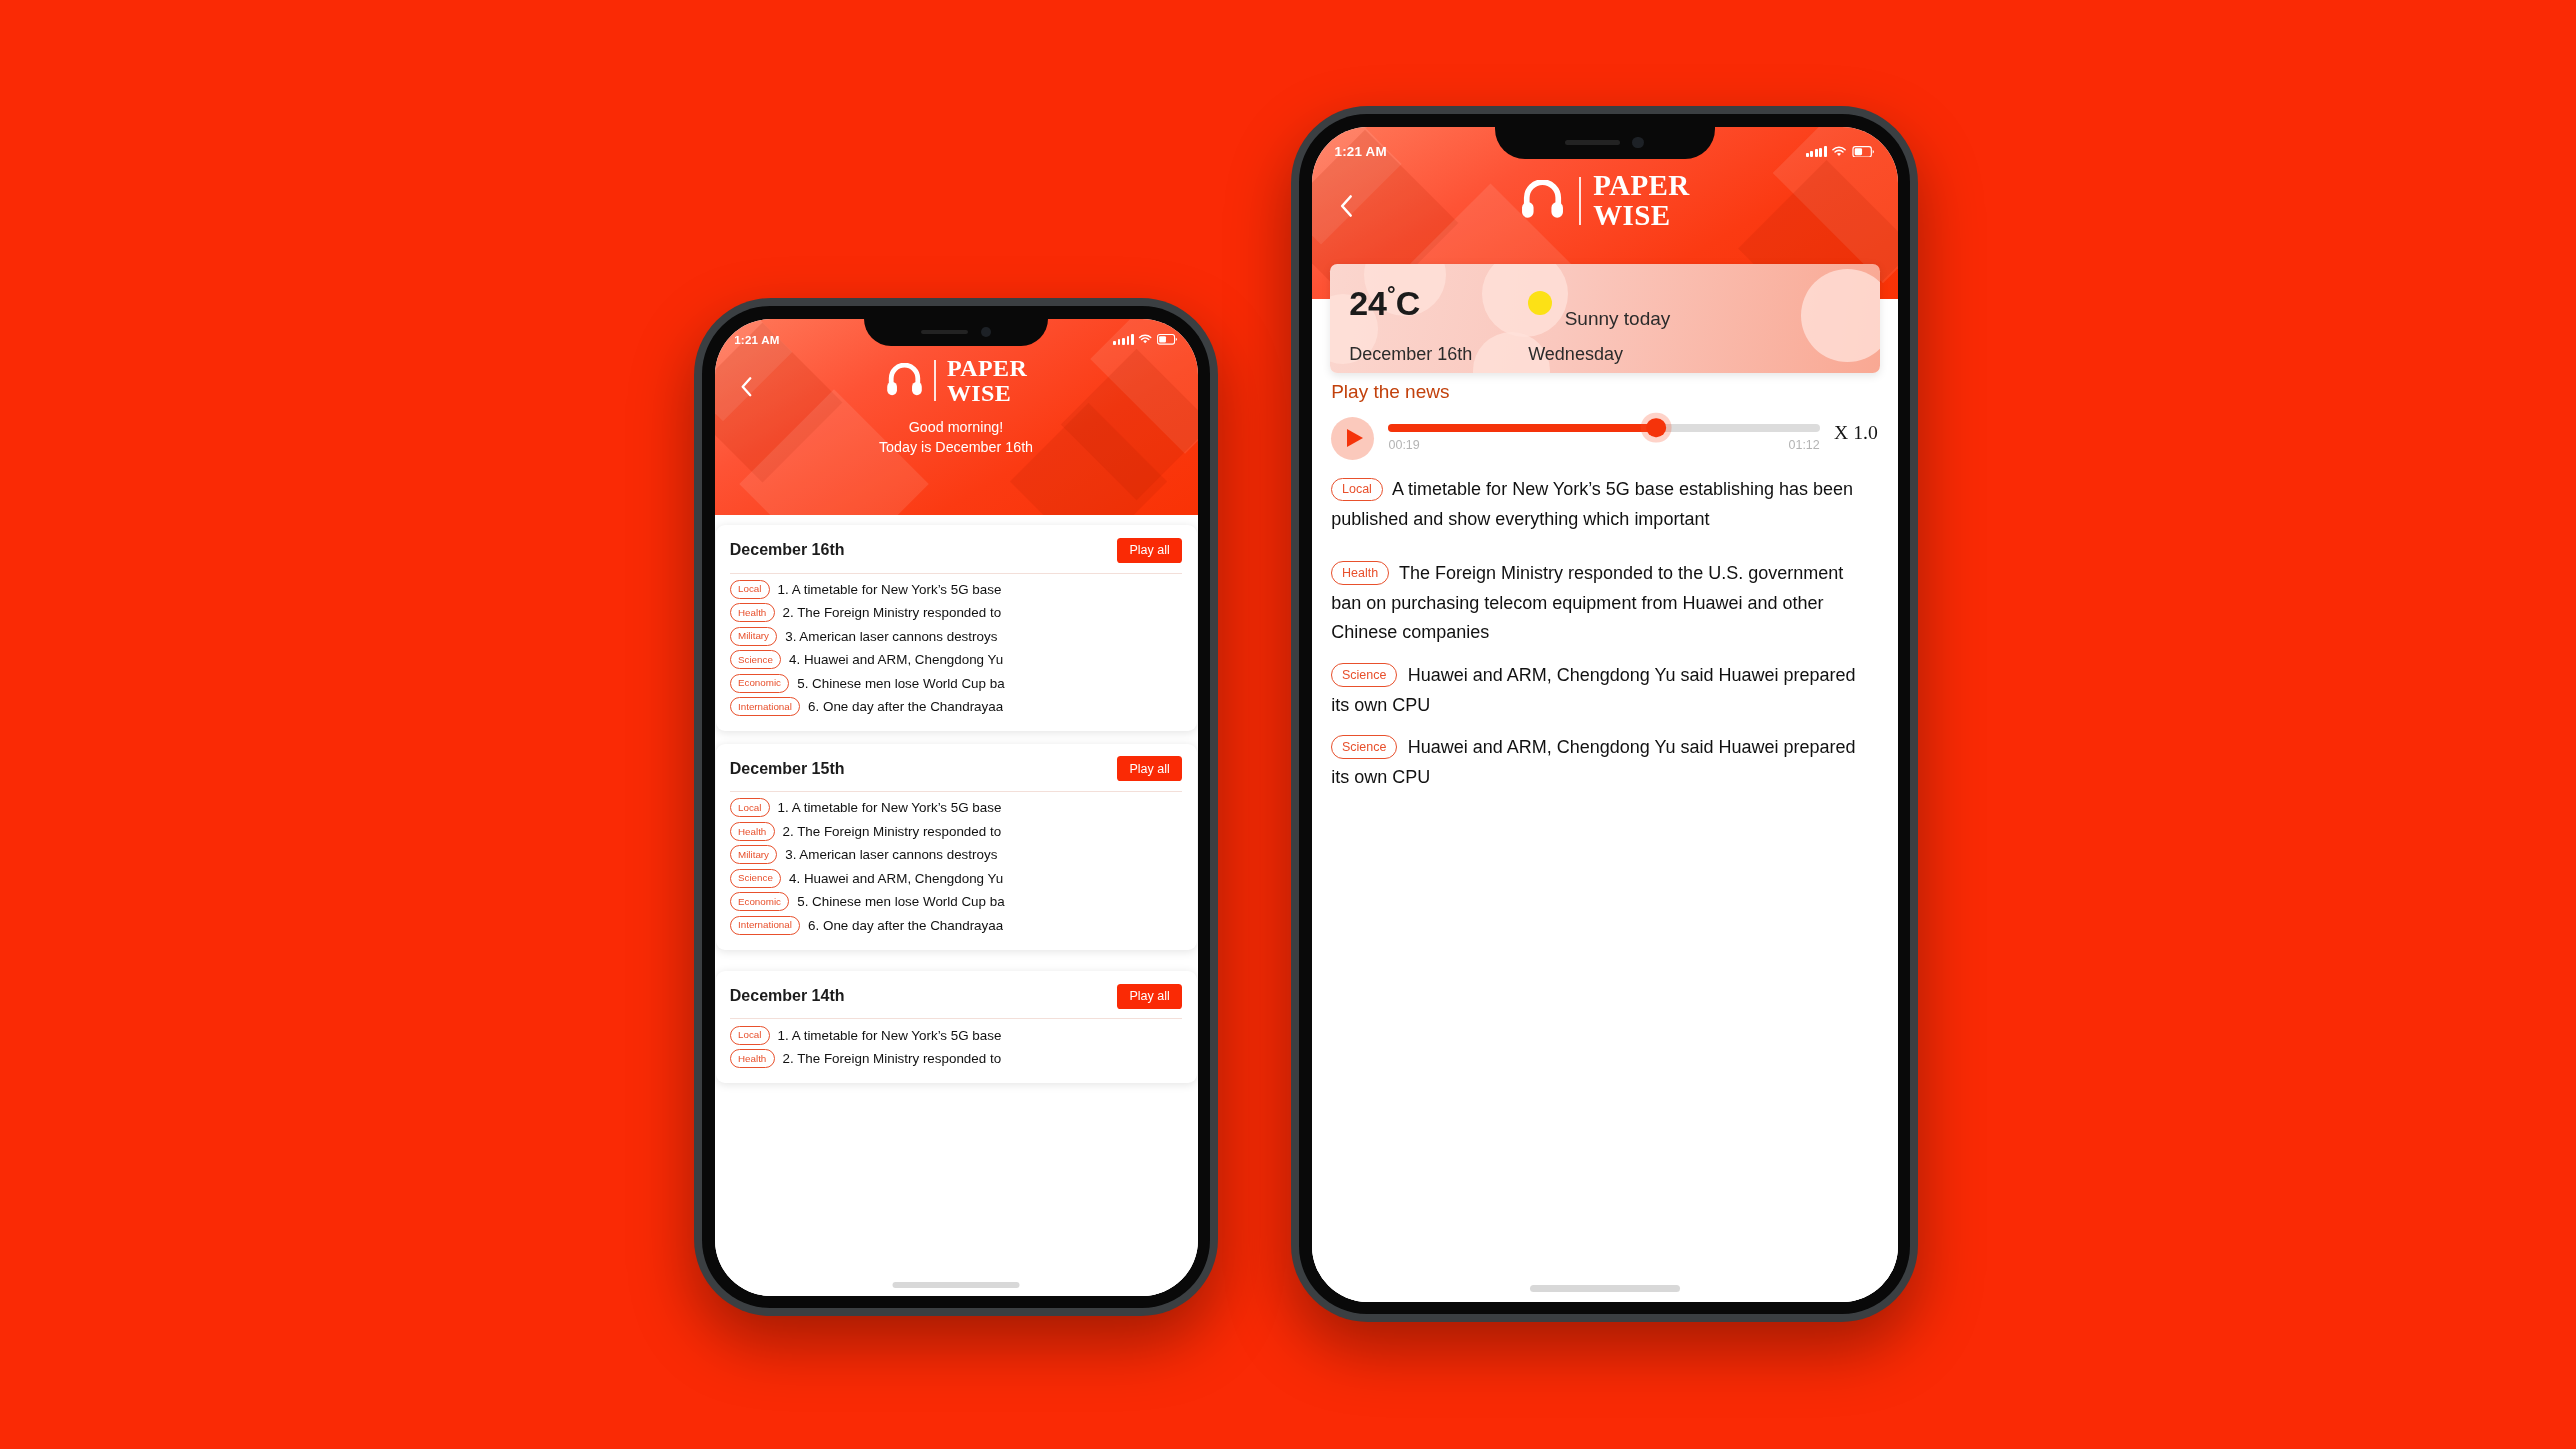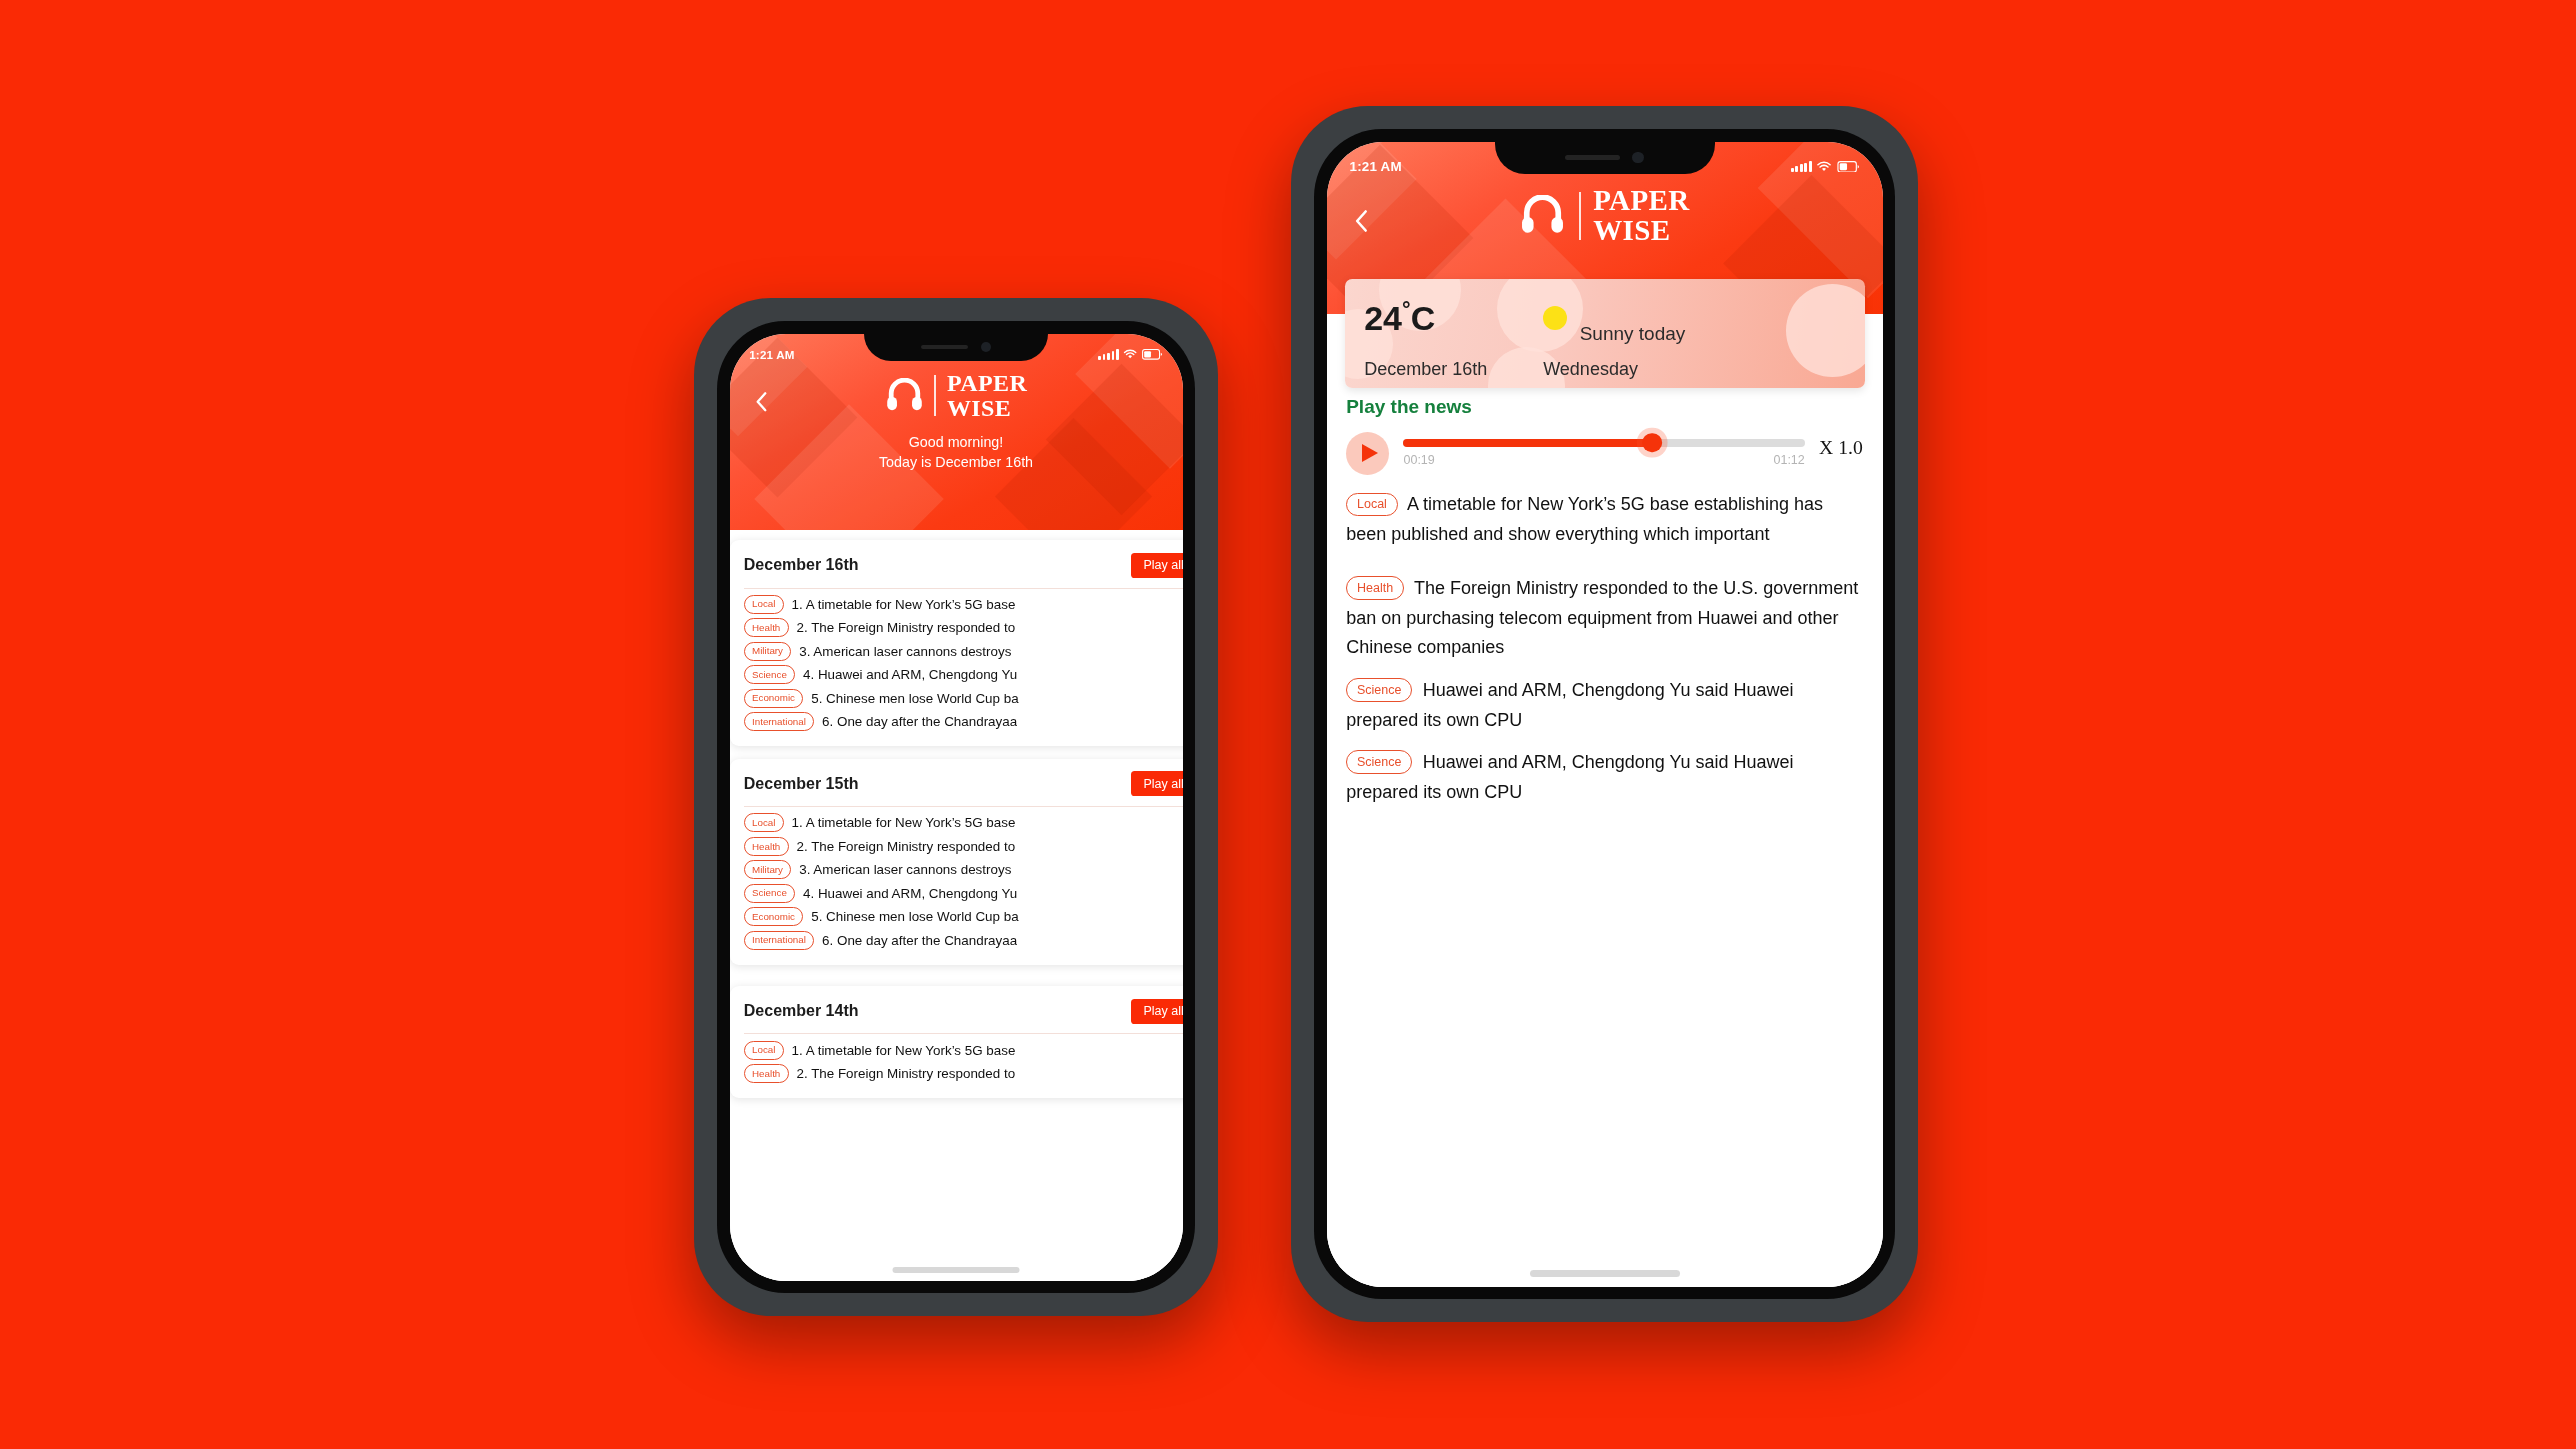--- a/index.html
+++ b/index.html
@@ -10,21 +10,21 @@
     font-family:"Liberation Sans", sans-serif;
   }
 
   body { background:#FA2A05; position:relative; }
 
   
   .phone {
     position:absolute;
     border-radius:77px;
     background:#3b3f42;
-    padding:23px;
+    padding:8px;
     box-shadow:0 27px 63px rgba(0,0,0,.35);
   }
   .phone-inner {
     width:100%; height:100%;
     background:#090909;
     border-radius:68px;
     padding:12.5px;
   }
   .screen {
     position:relative;
@@ -174,21 +174,21 @@
     position:relative; z-index:3;
     display:flex; align-items:flex-start;
     color:#1b1b1b; font-weight:700;
   }
   .w-deg { font-weight:700; }
   .w-sunny { position:relative; z-index:3; display:flex; align-items:center; }
   .sun-dot { background:#FCE116; border-radius:50%; flex:none; }
   .w-sunny-lbl { color:#2b2b2b; }
   .w-date, .w-day { position:relative; z-index:3; color:#2b2b2b; }
 
-  .play-title { font-weight:700; color:#15803d; }
+  .play-title { font-weight:400; color:#c2410c; }
   .player { display:flex; align-items:center; }
   .playcirc {
     background:#FBC9BC; border-radius:50%;
     display:flex; align-items:center; justify-content:center;
     flex:none; cursor:pointer;
   }
   .tri {
     width:0; height:0;
     border-style:solid;
     border-color:transparent transparent transparent #F5330A;

